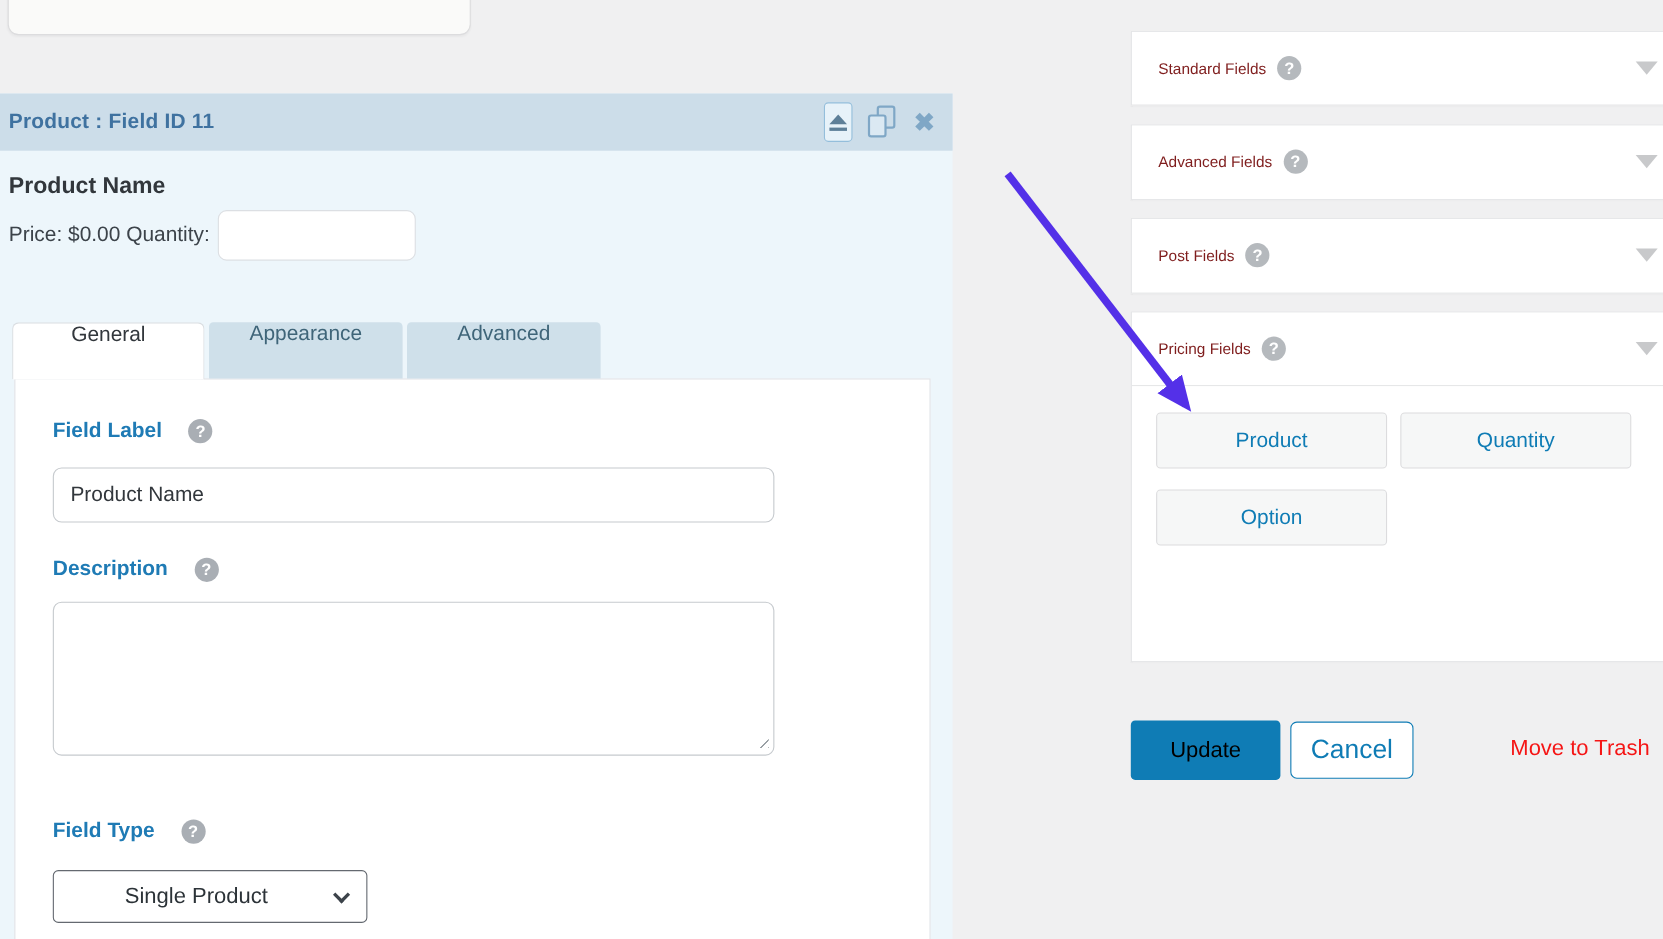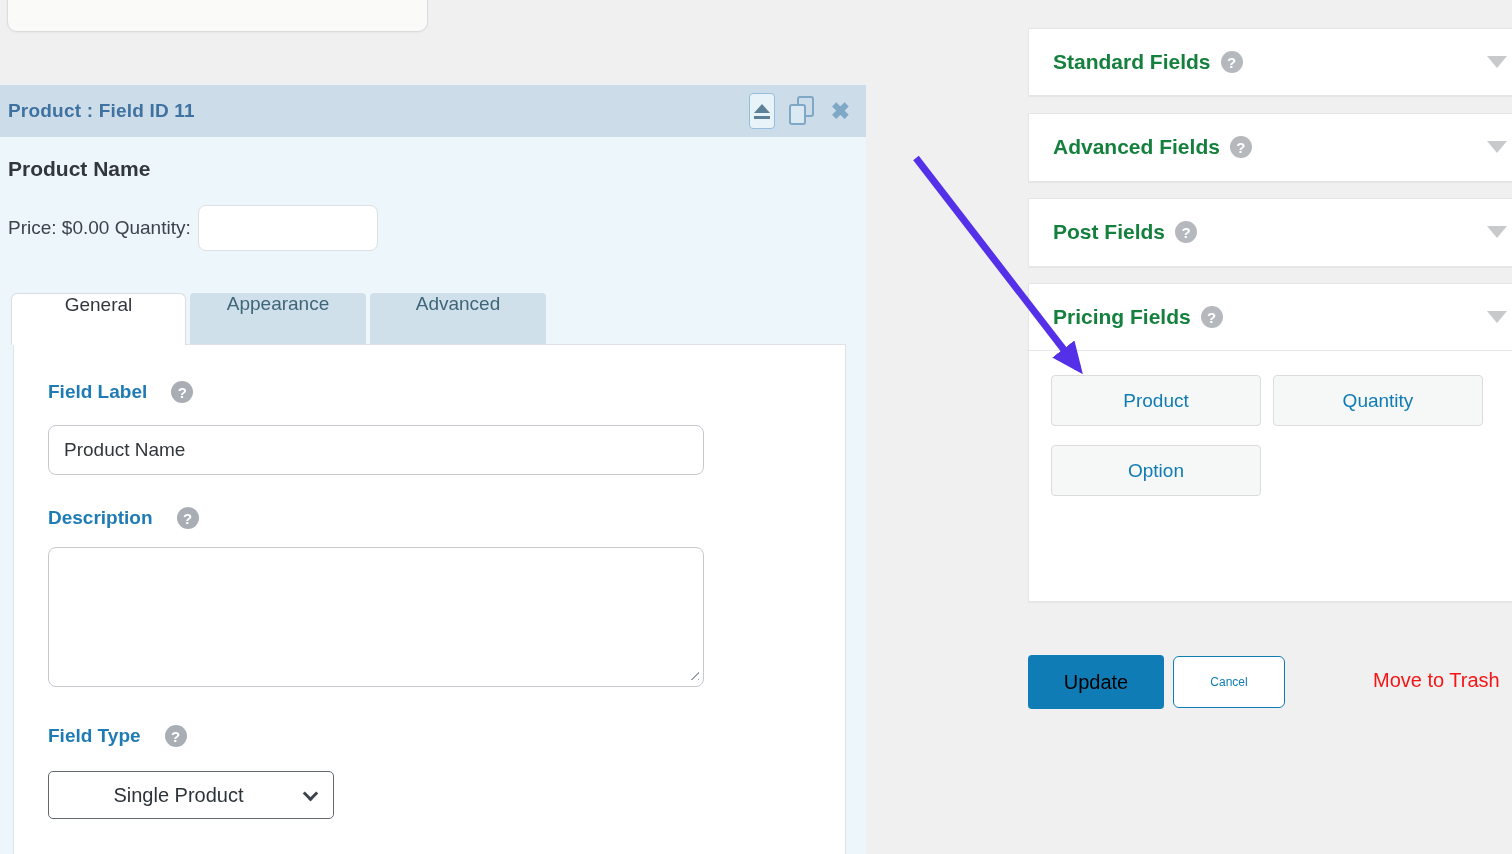--- a/index.html
+++ b/index.html
@@ -26,21 +26,21 @@
   .collapse-btn .bar { width:16px; height:3px; background:#5d7f98; }
   .dup-btn { position:relative; width:30px; height:32px; cursor:pointer; }
   .dup-btn .pg { position:absolute; width:17px; height:21px; border:2.5px solid #7fa7c6;
     border-radius:3px; background:transparent; }
   .dup-btn .pg1 { top:1px; left:9px; }
   .dup-btn .pg2 { top:9px; left:1px; background:#dbe9f3; }
   .x-btn { color:#7fa7c6; font-size:23px; font-weight:bold; line-height:1; cursor:pointer; }
 
   .fe-heading { position:absolute; left:8px; top:72px; font-size:21px; font-weight:bold;
     color:#32373c; }
-  .price-row { position:absolute; left:8px; top:120px; display:flex; align-items:center; }
+  .price-row { position:absolute; left:8px; top:106px; display:flex; align-items:center; }
   .price-label { font-size:19px; color:#3c434a; }
   .qty-input { margin-left:7px; width:180px; height:46px; background:#fff;
     border:1px solid #dcdfe3; border-radius:8px; outline:none; font-size:18px;
     padding:0 12px; color:#32373c; }
 
   
   .tabs { position:absolute; left:11px; top:208px; display:flex; height:52px; z-index:2; }
   .tab { height:51px; display:flex; align-items:flex-start; justify-content:center;
     font-size:19px; cursor:pointer; }
   .tab.active { width:175px; background:#fff; color:#32373c;
@@ -64,58 +64,58 @@
     font-family:"Liberation Sans", sans-serif; }
   .desc-label { margin-top:32px; }
   .desc-area { display:block; margin-top:18px; width:656px; height:140px;
     border:1px solid #c6cace; border-radius:8px; resize:none; outline:none;
     font-size:18px; padding:10px 14px; position:relative;
     font-family:"Liberation Sans", sans-serif; }
   .ta-wrap { position:relative; width:656px; }
   .resize-handle { position:absolute; right:5px; bottom:7px; width:11px; height:11px;
     background:repeating-linear-gradient(135deg, #9aa0a5 0 1.5px, transparent 1.5px 4.8px);
     clip-path:polygon(100% 0, 100% 100%, 0 100%); cursor:nwse-resize; }
-  .type-label { margin-top:38px; }
+  .type-label { margin-top:58px; }
   .select-wrap { position:relative; margin-top:24px; width:286px; height:48px; }
   .field-select { width:100%; height:100%; appearance:none; -webkit-appearance:none;
     border:1px solid #646970; border-radius:5px; background:#fff; font-size:20px;
     color:#2c3338; padding:0 40px 0 15px; outline:none; cursor:pointer;
     font-family:"Liberation Sans", sans-serif;text-align:center; }
   .sel-chevron { position:absolute; right:18px; top:17px; width:11px; height:11px;
     border-right:3px solid #3c434a; border-bottom:3px solid #3c434a;
     transform:rotate(45deg); pointer-events:none; }
 
   
   .sidebar { position:absolute; left:1028px; top:0; width:504px; height:854px; }
   .card { position:absolute; left:0; width:100%; background:#fff;
     border:1px solid #e4e5e7; box-shadow:0 1px 1px rgba(0,0,0,.04); }
   .card-head { height:66px; display:flex; align-items:center; padding:0 24px;
     cursor:pointer; }
-  .card-title { font-size:21px; font-weight:bold; color:#15803d; }
+  .card-title { font-size:14px; font-weight:normal; color:#7f1d1d; }
   .card-head .help { margin-left:10px; background:#b5b9bd; }
   .acc-chevron { margin-left:auto; width:0; height:0; border-left:10px solid transparent;
     border-right:10px solid transparent; border-top:12px solid #c8c9cb; }
   .card-std  { top:28px;  height:68px; }
   .card-adv  { top:113px; height:69px; }
   .card-post { top:198px; height:69px; }
   .card-pricing { top:283px; height:319px; }
   .card-pricing .card-head { border-bottom:1px solid #e6e7e8; height:67px; }
   .pricing-body { padding:24px 22px 0 22px; display:grid;
     grid-template-columns:210px 210px; column-gap:12px; row-gap:19px; }
   .pfield-btn { height:51px; background:#f6f7f7; border:1px solid #dcdcde;
     border-radius:4px; font-size:19px; color:var(--accent); display:flex;
     align-items:center; justify-content:center; cursor:grab;
     font-family:"Liberation Sans", sans-serif; }
 
   .actions { position:absolute; left:0; top:655px; width:100%; height:54px; }
   .update-btn { position:absolute; left:0; top:0; width:136px; height:54px;
     background:var(--accent); color:#000000; font-size:20px; border:none;
     border-radius:4px; cursor:pointer; font-family:"Liberation Sans", sans-serif; }
   .cancel-btn { position:absolute; left:145px; top:1px; width:112px; height:52px;
-    background:#fff; color:var(--accent); font-size:12px;
+    background:#fff; color:var(--accent); font-size:24px;
     border:1.5px solid var(--accent); border-radius:6px; cursor:pointer;
     font-family:"Liberation Sans", sans-serif; }
   .trash-link { position:absolute; left:345px; top:14px; font-size:20px;
     color:var(--trash); cursor:pointer; white-space:nowrap; }
 
   
   .arrow-overlay { position:absolute; left:0; top:0; width:1512px; height:854px;
     pointer-events:none; z-index:10; }
 </style>
 </head>

